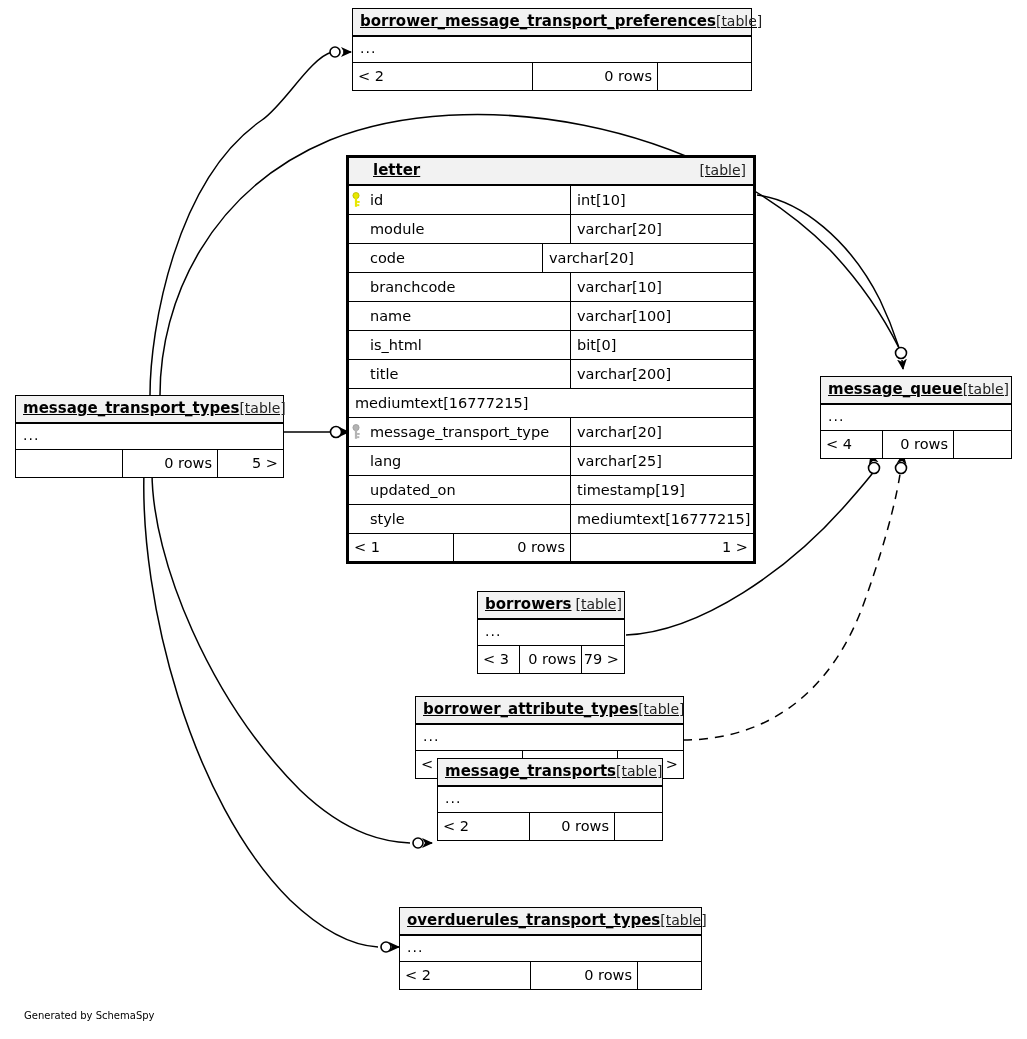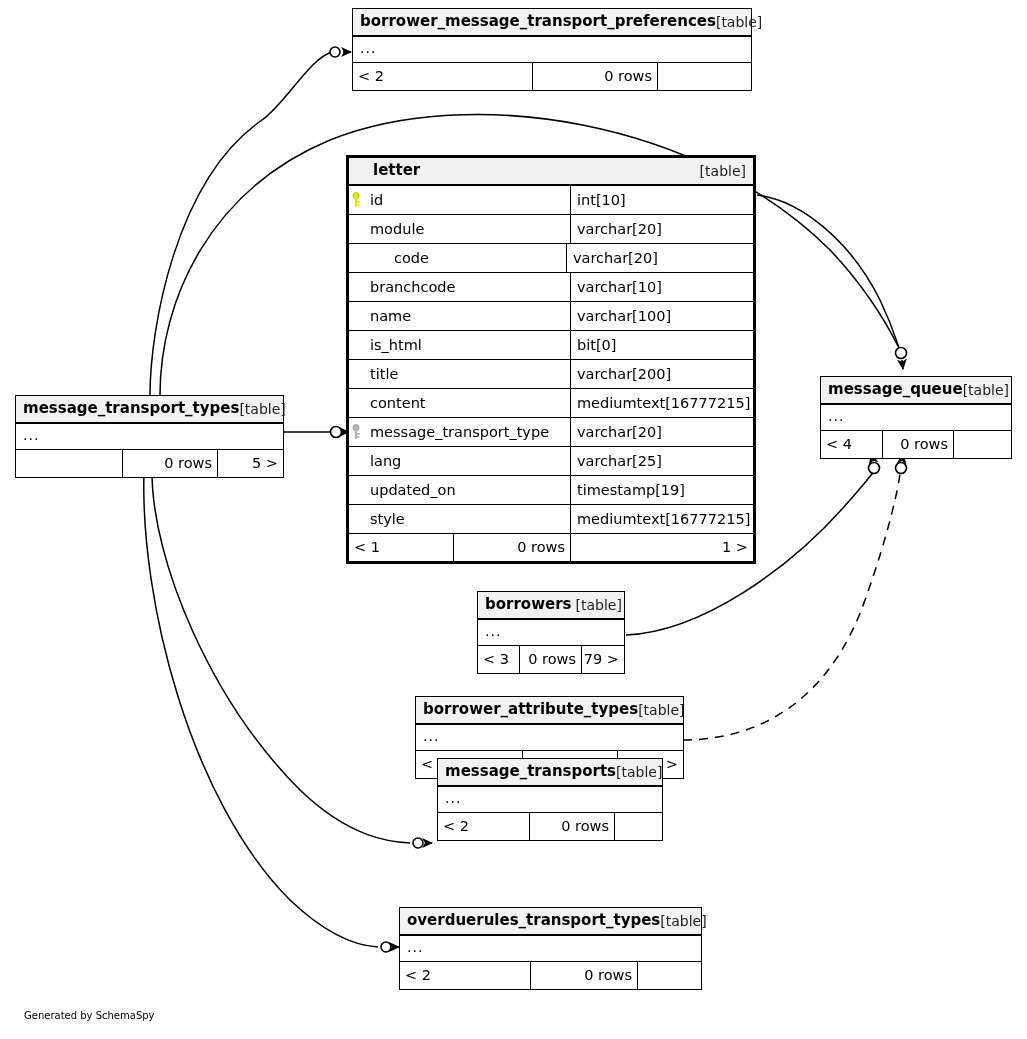--- a/index.html
+++ b/index.html
@@ -40,22 +40,23 @@
   }
   .tbl.focus {
     border: 3px solid #000000;
   }
   .tbl .hdr {
     background: #f2f2f2;
     border-bottom: 2px solid #000000;
     padding: 5px 7px 6px 7px;
     white-space: nowrap;
     display: flex;
-    align-items: flex-end;
-    box-sizing: border-box;
+    align-items: flex-start;
+    box-sizing: border-box;
+    text-decoration: underline;
   }
   .tbl .hdr .tname {
     font-weight: bold;
     font-size: 15px;
   }
   .tbl .hdr .tkind {
     font-size: 14px;
     color: #222;
   }
   .tbl .hdr.spread { justify-content: space-between; padding-left: 24px; }
@@ -237,21 +238,21 @@
 
     <div class="colrow">
       <div class="cname" style="width:222px;">
         <span class="keyslot"></span>
         <span class="colname-text">module</span>
       </div>
       <div class="ctype">varchar[20]</div>
     </div>
 
     <div class="colrow">
-      <div class="cname" style="width:194px;margin-left:24px;">
+      <div class="cname" style="width:194px;">
         <span class="keyslot"></span>
         <span class="colname-text">code</span>
       </div>
       <div class="ctype">varchar[20]</div>
     </div>
 
     <div class="colrow">
       <div class="cname" style="width:222px;">
         <span class="keyslot"></span>
         <span class="colname-text">branchcode</span>
@@ -277,24 +278,20 @@
 
     <div class="colrow">
       <div class="cname" style="width:222px;">
         <span class="keyslot"></span>
         <span class="colname-text">title</span>
       </div>
       <div class="ctype">varchar[200]</div>
     </div>
 
     <div class="colrow">
-      <div class="cname" style="width:222px;">
-        <span class="keyslot"></span>
-        <span class="colname-text">content</span>
-      </div>
       <div class="ctype">mediumtext[16777215]</div>
     </div>
 
     <div class="colrow">
       <div class="cname" style="width:222px;">
         <span class="keyslot">
           <svg width="11" height="16" viewBox="0 0 11 16">
             <circle cx="4" cy="3.6" r="3.1" fill="#b3b3b3" stroke="#9a9a9a" stroke-width="0.8"></circle>
             <rect x="2.9" y="5.8" width="2.2" height="9.0" fill="#b3b3b3"></rect>
             <rect x="5.1" y="9.0" width="2.6" height="1.9" fill="#b3b3b3"></rect>

